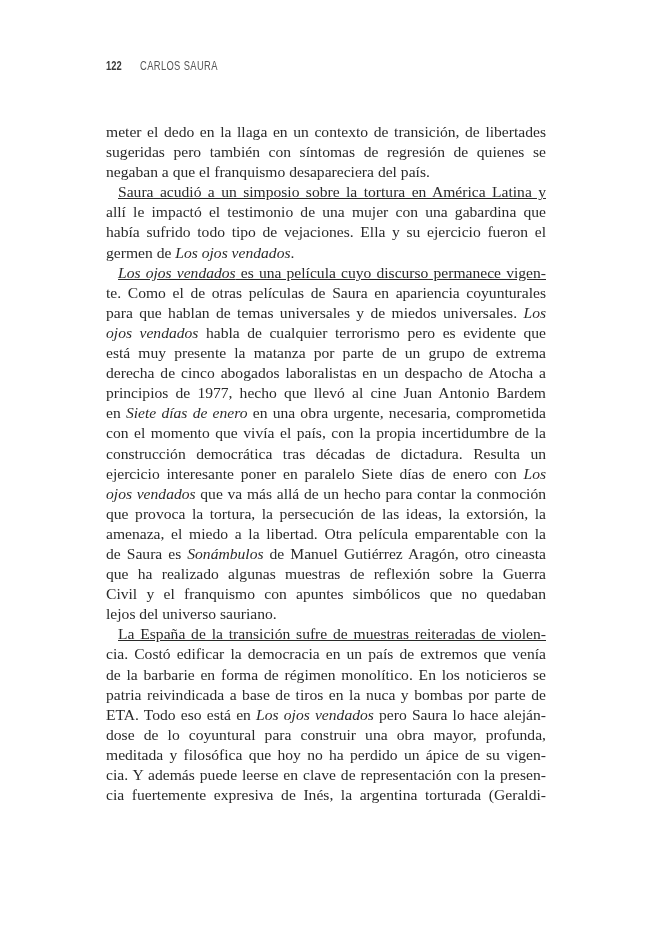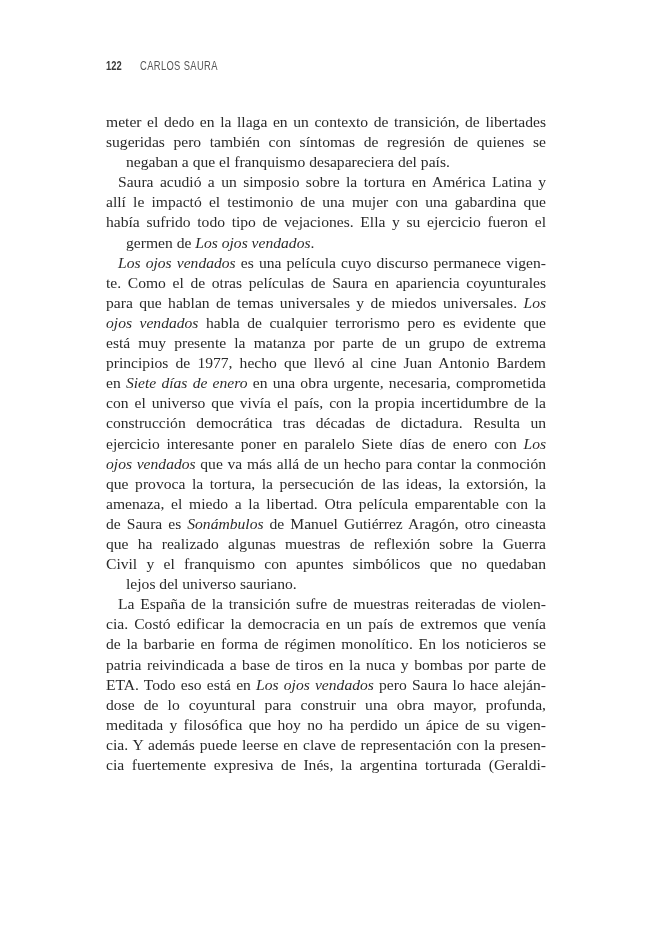--- a/index.html
+++ b/index.html
@@ -18,45 +18,45 @@
       letter-spacing: 0px;
       color: #3a3a3a;
       transform: scaleX(0.72);
       transform-origin: left top;
       white-space: nowrap;
     }
     .running-head .folio { font-weight: bold; margin-right: 22px; }
     .running-head .author { color: #555; letter-spacing: 0.5px; }
     .body-text {
       position: absolute;
-      left: 106px; top: 112px;
+      left: 106px; top: 122px;
       width: 440px;
       font-family: "Liberation Serif", serif;
       font-size: 15.6px;
       line-height: 20.1px;
       color: #2a2a2a;
     }
     .line {
       display: block;
       height: 20.1px;
       text-align: justify;
       text-align-last: justify;
       white-space: nowrap;
       overflow: visible;
     }
     .line.last { text-align-last: left; }
-    .line.indent { padding-left: 12px; }
+    .line.indent { padding-left: 12px; text-decoration: underline; }
     .line-inner {
       display: block;
       width: 100%;
       text-align: justify;
       text-align-last: justify;
       white-space: normal;
     }
-    .line.last .line-inner { text-align-last: left; margin-left: 20px; }
+    .line.last .line-inner { text-align-last: left; }
     i { font-style: italic; }
   </style>
 </head>
 <body>
 
 <div class="running-head">
   <span class="folio">122</span>
   <span class="author">CARLOS SAURA</span>
 </div>
 
@@ -94,27 +94,30 @@
   <div class="line">
       <span class="line-inner"><span>para que hablan de temas universales y de miedos universales. </span><i>Los</i></span>
     </div>
   <div class="line">
       <span class="line-inner"><i>ojos vendados</i><span> habla de cualquier terrorismo pero es evidente que</span></span>
     </div>
   <div class="line">
       <span class="line-inner"><span>está muy presente la matanza por parte de un grupo de extrema</span></span>
     </div>
   <div class="line">
+      <span class="line-inner"><span>derecha de cinco abogados laboralistas en un despacho de Atocha a</span></span>
+    </div>
+  <div class="line">
       <span class="line-inner"><span>principios de 1977, hecho que llevó al cine Juan Antonio Bardem</span></span>
     </div>
   <div class="line">
       <span class="line-inner"><span>en </span><i>Siete días de enero</i><span> en una obra urgente, necesaria, comprometida</span></span>
     </div>
   <div class="line">
-      <span class="line-inner"><span>con el universo que vivía el país, con la propia incertidumbre de la</span></span>
+      <span class="line-inner"><span>con el momento que vivía el país, con la propia incertidumbre de la</span></span>
     </div>
   <div class="line">
       <span class="line-inner"><span>construcción democrática tras décadas de dictadura. Resulta un</span></span>
     </div>
   <div class="line">
       <span class="line-inner"><span>ejercicio interesante poner en paralelo Siete días de enero con </span><i>Los</i></span>
     </div>
   <div class="line">
       <span class="line-inner"><i>ojos vendados</i><span> que va más allá de un hecho para contar la conmoción</span></span>
     </div>

